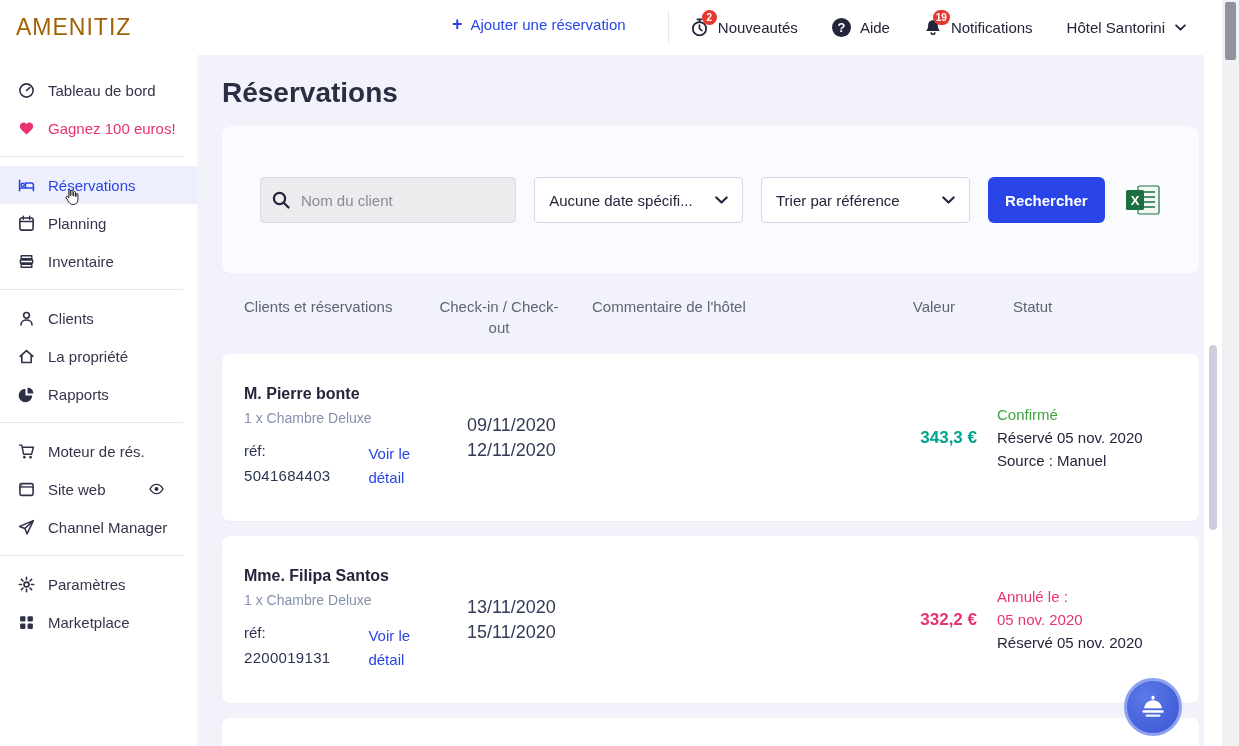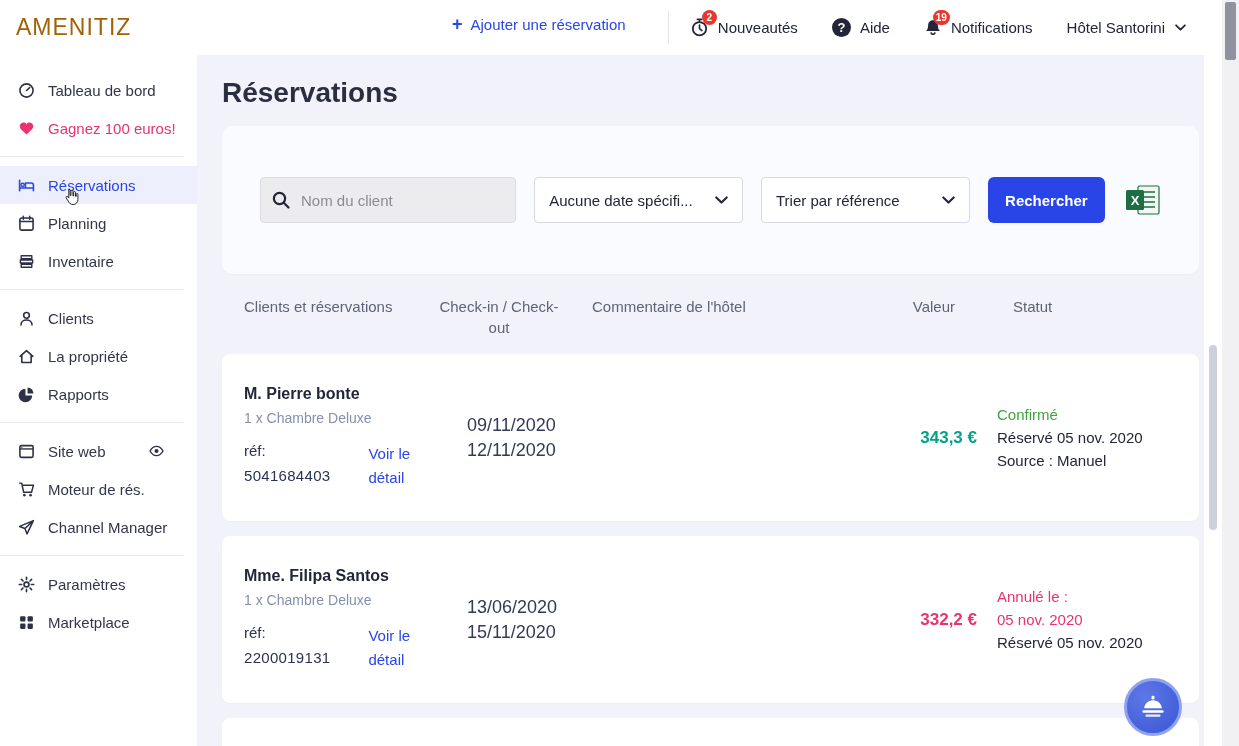--- a/index.html
+++ b/index.html
@@ -216,41 +216,41 @@
         </svg>
       </span>
     <span>Rapports</span>
   </div>
 
   <div class="side-divider"></div>
 
   <div class="side-item">
     <span class="sicon">
         <svg width="17" height="17" viewBox="0 0 16 16">
+          <path d="M1.5 2 H3.5 L5.3 10.5 H12.8 L14.5 4 H4" fill="none" stroke="currentColor" stroke-width="1.4" stroke-linejoin="round" stroke-linecap="round"></path>
+          <circle cx="6" cy="13.3" r="1.2" fill="currentColor"></circle>
+          <circle cx="11.8" cy="13.3" r="1.2" fill="currentColor"></circle>
+        </svg>
+      </span>
+    <span>Moteur de rés.</span>
+  </div>
+
+  <div class="side-item">
+    <span class="sicon">
+        <svg width="17" height="17" viewBox="0 0 16 16">
           <rect x="1.8" y="2.5" width="12.4" height="11" rx="1.4" fill="none" stroke="currentColor" stroke-width="1.5"></rect>
           <path d="M1.8 5.6 H14.2" stroke="currentColor" stroke-width="1.3"></path>
           <circle cx="3.7" cy="4.1" r="0.6" fill="currentColor"></circle>
         </svg>
       </span>
     <span>Site web</span>
     <span class="eye"><svg width="17" height="16" viewBox="0 0 16 16">
           <path d="M1.5 8 C3.2 4.9 5.4 3.4 8 3.4 s4.8 1.5 6.5 4.6 C12.8 11.1 10.6 12.6 8 12.6 S3.2 11.1 1.5 8 Z" fill="none" stroke="currentColor" stroke-width="1.4"></path>
           <circle cx="8" cy="8" r="2" fill="currentColor"></circle>
         </svg></span>
-  </div>
-
-  <div class="side-item">
-    <span class="sicon">
-        <svg width="17" height="17" viewBox="0 0 16 16">
-          <path d="M1.5 2 H3.5 L5.3 10.5 H12.8 L14.5 4 H4" fill="none" stroke="currentColor" stroke-width="1.4" stroke-linejoin="round" stroke-linecap="round"></path>
-          <circle cx="6" cy="13.3" r="1.2" fill="currentColor"></circle>
-          <circle cx="11.8" cy="13.3" r="1.2" fill="currentColor"></circle>
-        </svg>
-      </span>
-    <span>Moteur de rés.</span>
   </div>
 
   <div class="side-item">
     <span class="sicon">
         <svg width="17" height="17" viewBox="0 0 16 16">
           <path d="M14.5 1.5 L1.5 7 L6.5 9 L8.5 14 Z M6.5 9 L14.5 1.5" fill="none" stroke="currentColor" stroke-width="1.4" stroke-linejoin="round"></path>
         </svg>
       </span>
     <span>Channel Manager</span>
   </div>
@@ -360,21 +360,21 @@
         <div class="guest-room">1 x Chambre Deluxe</div>
         <div class="ref-row">
           <div>
             <div>réf:</div>
             <div class="ref-num">2200019131</div>
           </div>
           <div class="detail-link">Voir le détail</div>
         </div>
       </div>
       <div class="cell-dates">
-        <div>13/06/2020</div>
+        <div>13/11/2020</div>
         <div>15/11/2020</div>
       </div>
       <div class="cell-comment"></div>
       <div class="cell-value" style="color:#e8336e">332,2 €</div>
       <div class="cell-status">
         <div style="color:#e8336e">Annulé le :</div>
         <div style="color:#e8336e">05 nov. 2020</div>
         <div style="color:#23253a">Réservé 05 nov. 2020</div>
       </div>
     </div>

